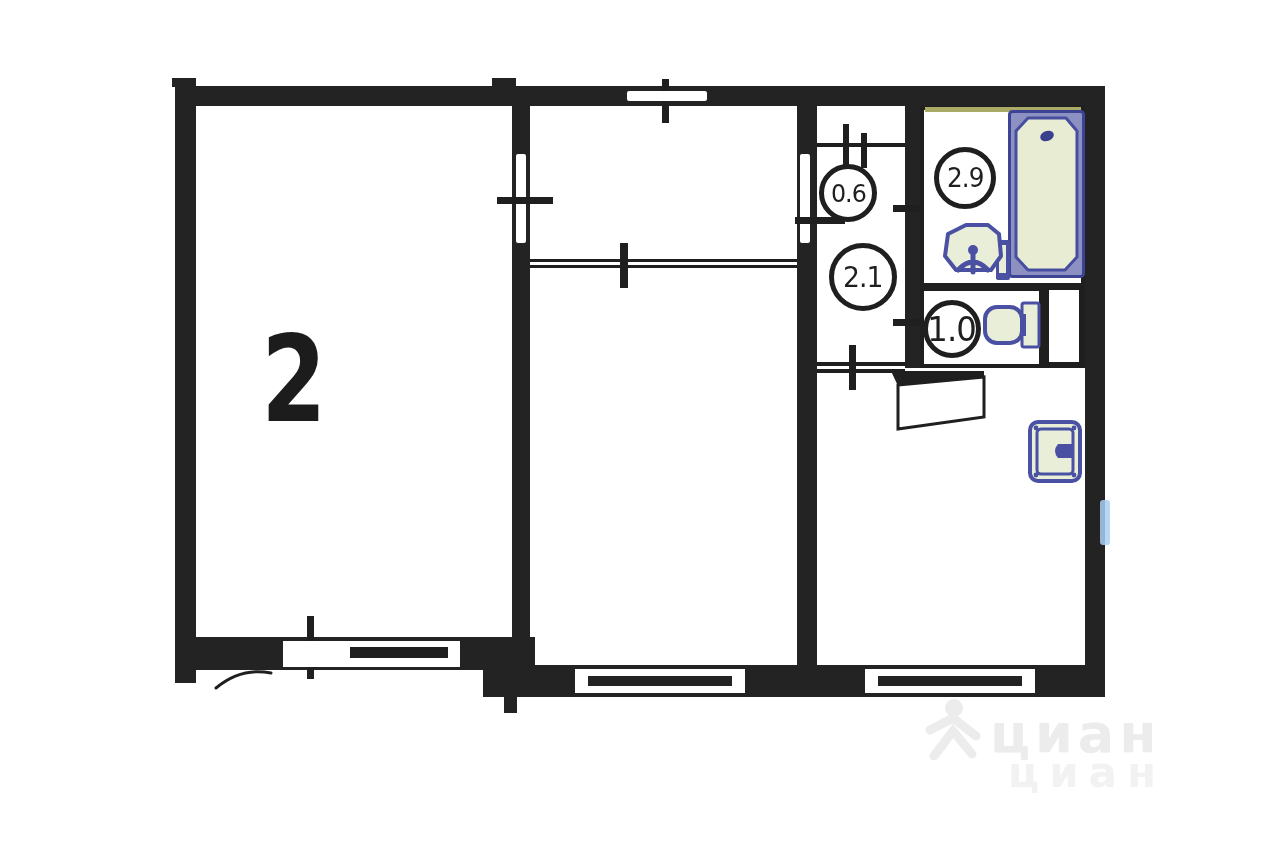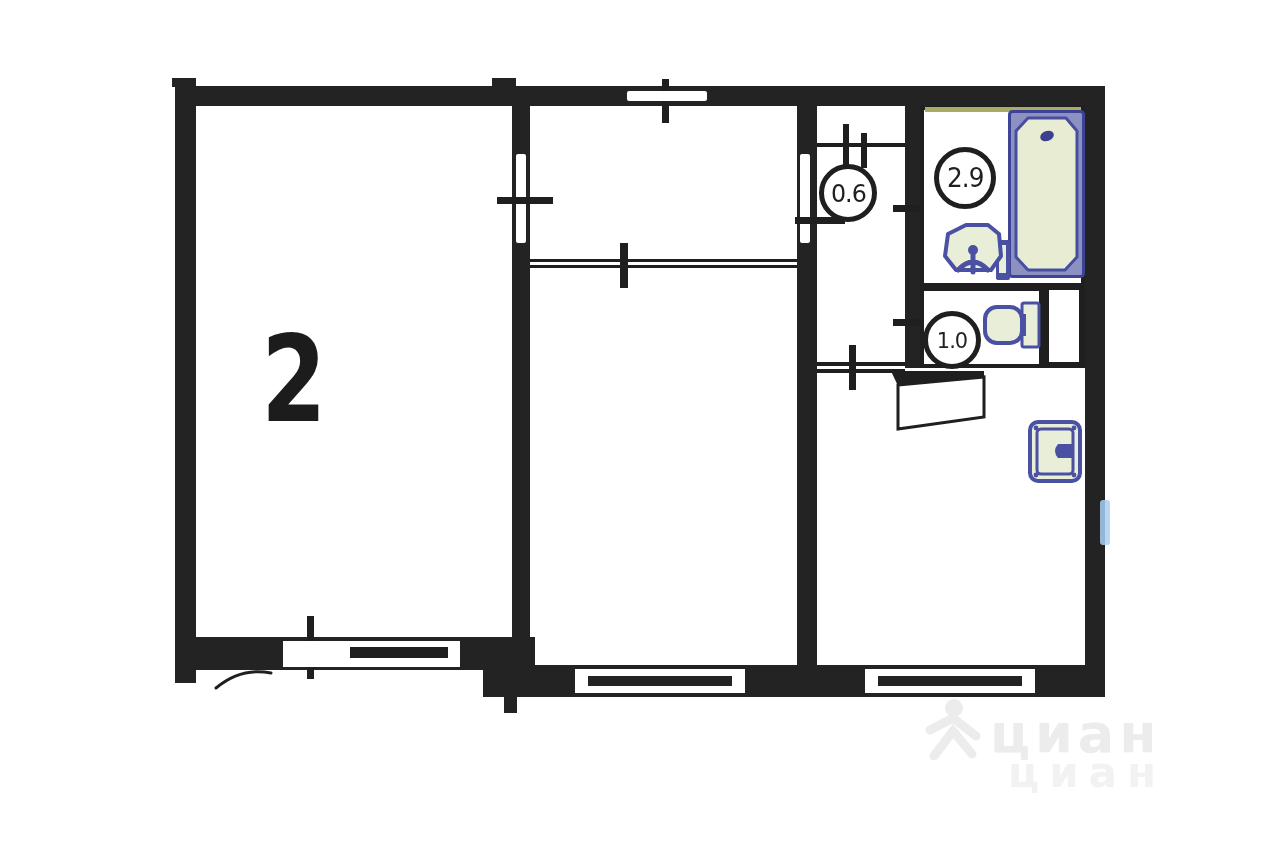--- a/index.html
+++ b/index.html
@@ -137,24 +137,27 @@
 
   <div class="abs" style="left:1100px;top:500px;width:10px;height:45px;background:#abd0f5;border-radius:3px;opacity:.85;"></div>
 
   <div class="room-num" style="left:252px;top:320px;">
     <span>2</span>
   </div>
 
   <div class="circle" style="left:819px;top:164px;width:58px;height:58px;font-size:25px;">
     <span>0.6</span>
   </div>
+  <div class="circle" style="left:829px;top:243px;width:68px;height:68px;font-size:28px;">
+    <span>2.1</span>
+  </div>
   <div class="circle" style="left:934px;top:147px;width:62px;height:62px;font-size:26px;">
     <span>2.9</span>
   </div>
-  <div class="circle" style="left:923px;top:311px;width:58px;height:58px;font-size:22px;">
+  <div class="circle" style="left:923px;top:300px;width:58px;height:58px;font-size:34px;">
     <span>1.0</span>
   </div>
 
   <div class="fixture" style="left:922px;top:696px;width:62px;height:64px;z-index:1;">
     <svg width="62" height="64" viewBox="0 0 62 64">
       <circle cx="32" cy="12" r="9" fill="#ececec"></circle>
       <path d="M 8 34 L 31 22 L 54 40 M 12 60 L 31 35 L 50 58" fill="none" stroke="#ececec" stroke-width="9" stroke-linecap="round"></path>
     </svg>
   </div>
   <div class="wm" style="left:990px;top:702px;font-size:54px;letter-spacing:5px;">

